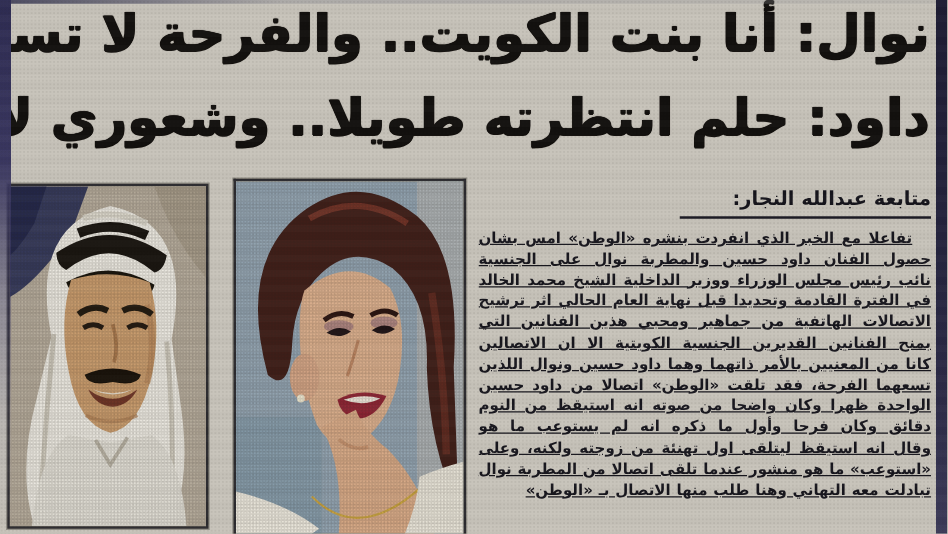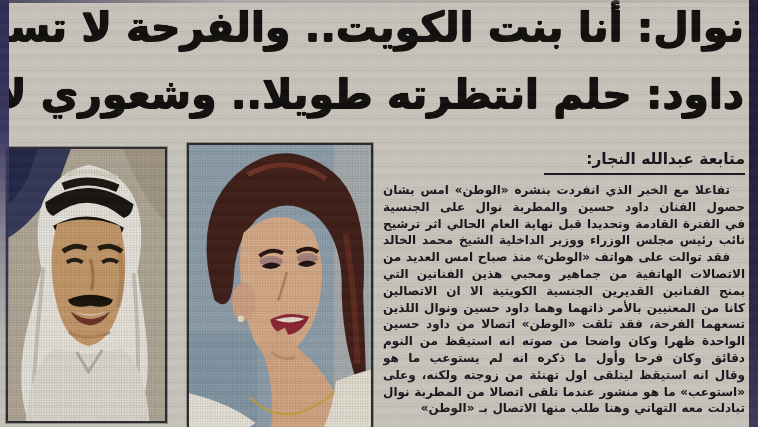--- a/index.html
+++ b/index.html
@@ -42,21 +42,21 @@
     background-size:2.5px 2.5px;}
   .photo-man{left:6px;top:147px;width:161px;height:276px;}
   .photo-woman{left:187px;top:143px;width:186px;height:284px;border-bottom:none;}
 
   
   .article{position:absolute;top:148px;right:13px;width:362px;direction:rtl;color:#17161d;}
   .byline{text-align:right;font-size:15.5px;font-weight:bold;color:#15141b;}
   .byline .u{display:inline-block;border-bottom:2.5px solid #1c1b24;padding:2px 0 5px 42px;}
   .body-text{margin-top:7px;font-size:12px;font-weight:bold;line-height:16.8px;}
   .line{height:16.8px;overflow:hidden;text-align:justify;text-align-last:justify;
-    word-spacing:.5px;}
+    word-spacing:.5px;text-decoration:underline;}
   .line.pstart{padding-right:15px;}
   .line.pend{text-align-last:right;}
 </style>
 </head>
 <body>
 
 <div class="page">
 
   <div class="headline h1">نوال: أنا بنت الكويت.. والفرحة لا تسعني</div>
   <div class="headline h2">داود: حلم انتظرته طويلا.. وشعوري لا يوصف</div>
@@ -141,23 +141,22 @@
     <div class="dots"></div>
   </div>
 
   <div class="article">
     <div class="byline">
       <span class="u">متابعة عبدالله النجار:</span>
     </div>
     <div class="body-text">
       <div class="line pstart">تفاعلا مع الخبر الذي انفردت بنشره «الوطن» امس بشان</div>
       <div class="line">حصول الفنان داود حسين والمطربة نوال على الجنسية الكويتية</div>
+      <div class="line">نائب رئيس مجلس الوزراء ووزير الداخلية الشيخ محمد الخالد</div>
       <div class="line">في الفترة القادمة وتحديدا قبل نهاية العام الحالي اثر ترشيح</div>
-      <div class="line">نائب رئيس مجلس الوزراء ووزير الداخلية الشيخ محمد الخالد</div>
-      <div class="line pstart">فقد توالت على هواتف «الوطن» منذ صباح امس العديد من</div>
       <div class="line">الاتصالات الهاتفية من جماهير ومحبي هذين الفنانين التي رحبت</div>
       <div class="line">بمنح الفنانين القديرين الجنسية الكويتية الا ان الاتصالين المهمين</div>
       <div class="line">كانا من المعنيين بالأمر ذاتهما وهما داود حسين ونوال اللذين لم</div>
       <div class="line">تسعهما الفرحة، فقد تلقت «الوطن» اتصالا من داود حسين في</div>
       <div class="line">الواحدة ظهرا وكان واضحا من صوته انه استيقظ من النوم قبل</div>
       <div class="line">دقائق وكان فرحا وأول ما ذكره انه لم يستوعب ما هو مكتوب،</div>
       <div class="line">وقال انه استيقظ ليتلقى اول تهنئة من زوجته ولكنه، وعلى لسانه</div>
       <div class="line">«استوعب» ما هو منشور عندما تلقى اتصالا من المطربة نوال التي</div>
       <div class="line pend">تبادلت معه التهاني وهنا طلب منها الاتصال بـ «الوطن»</div>
     </div>

